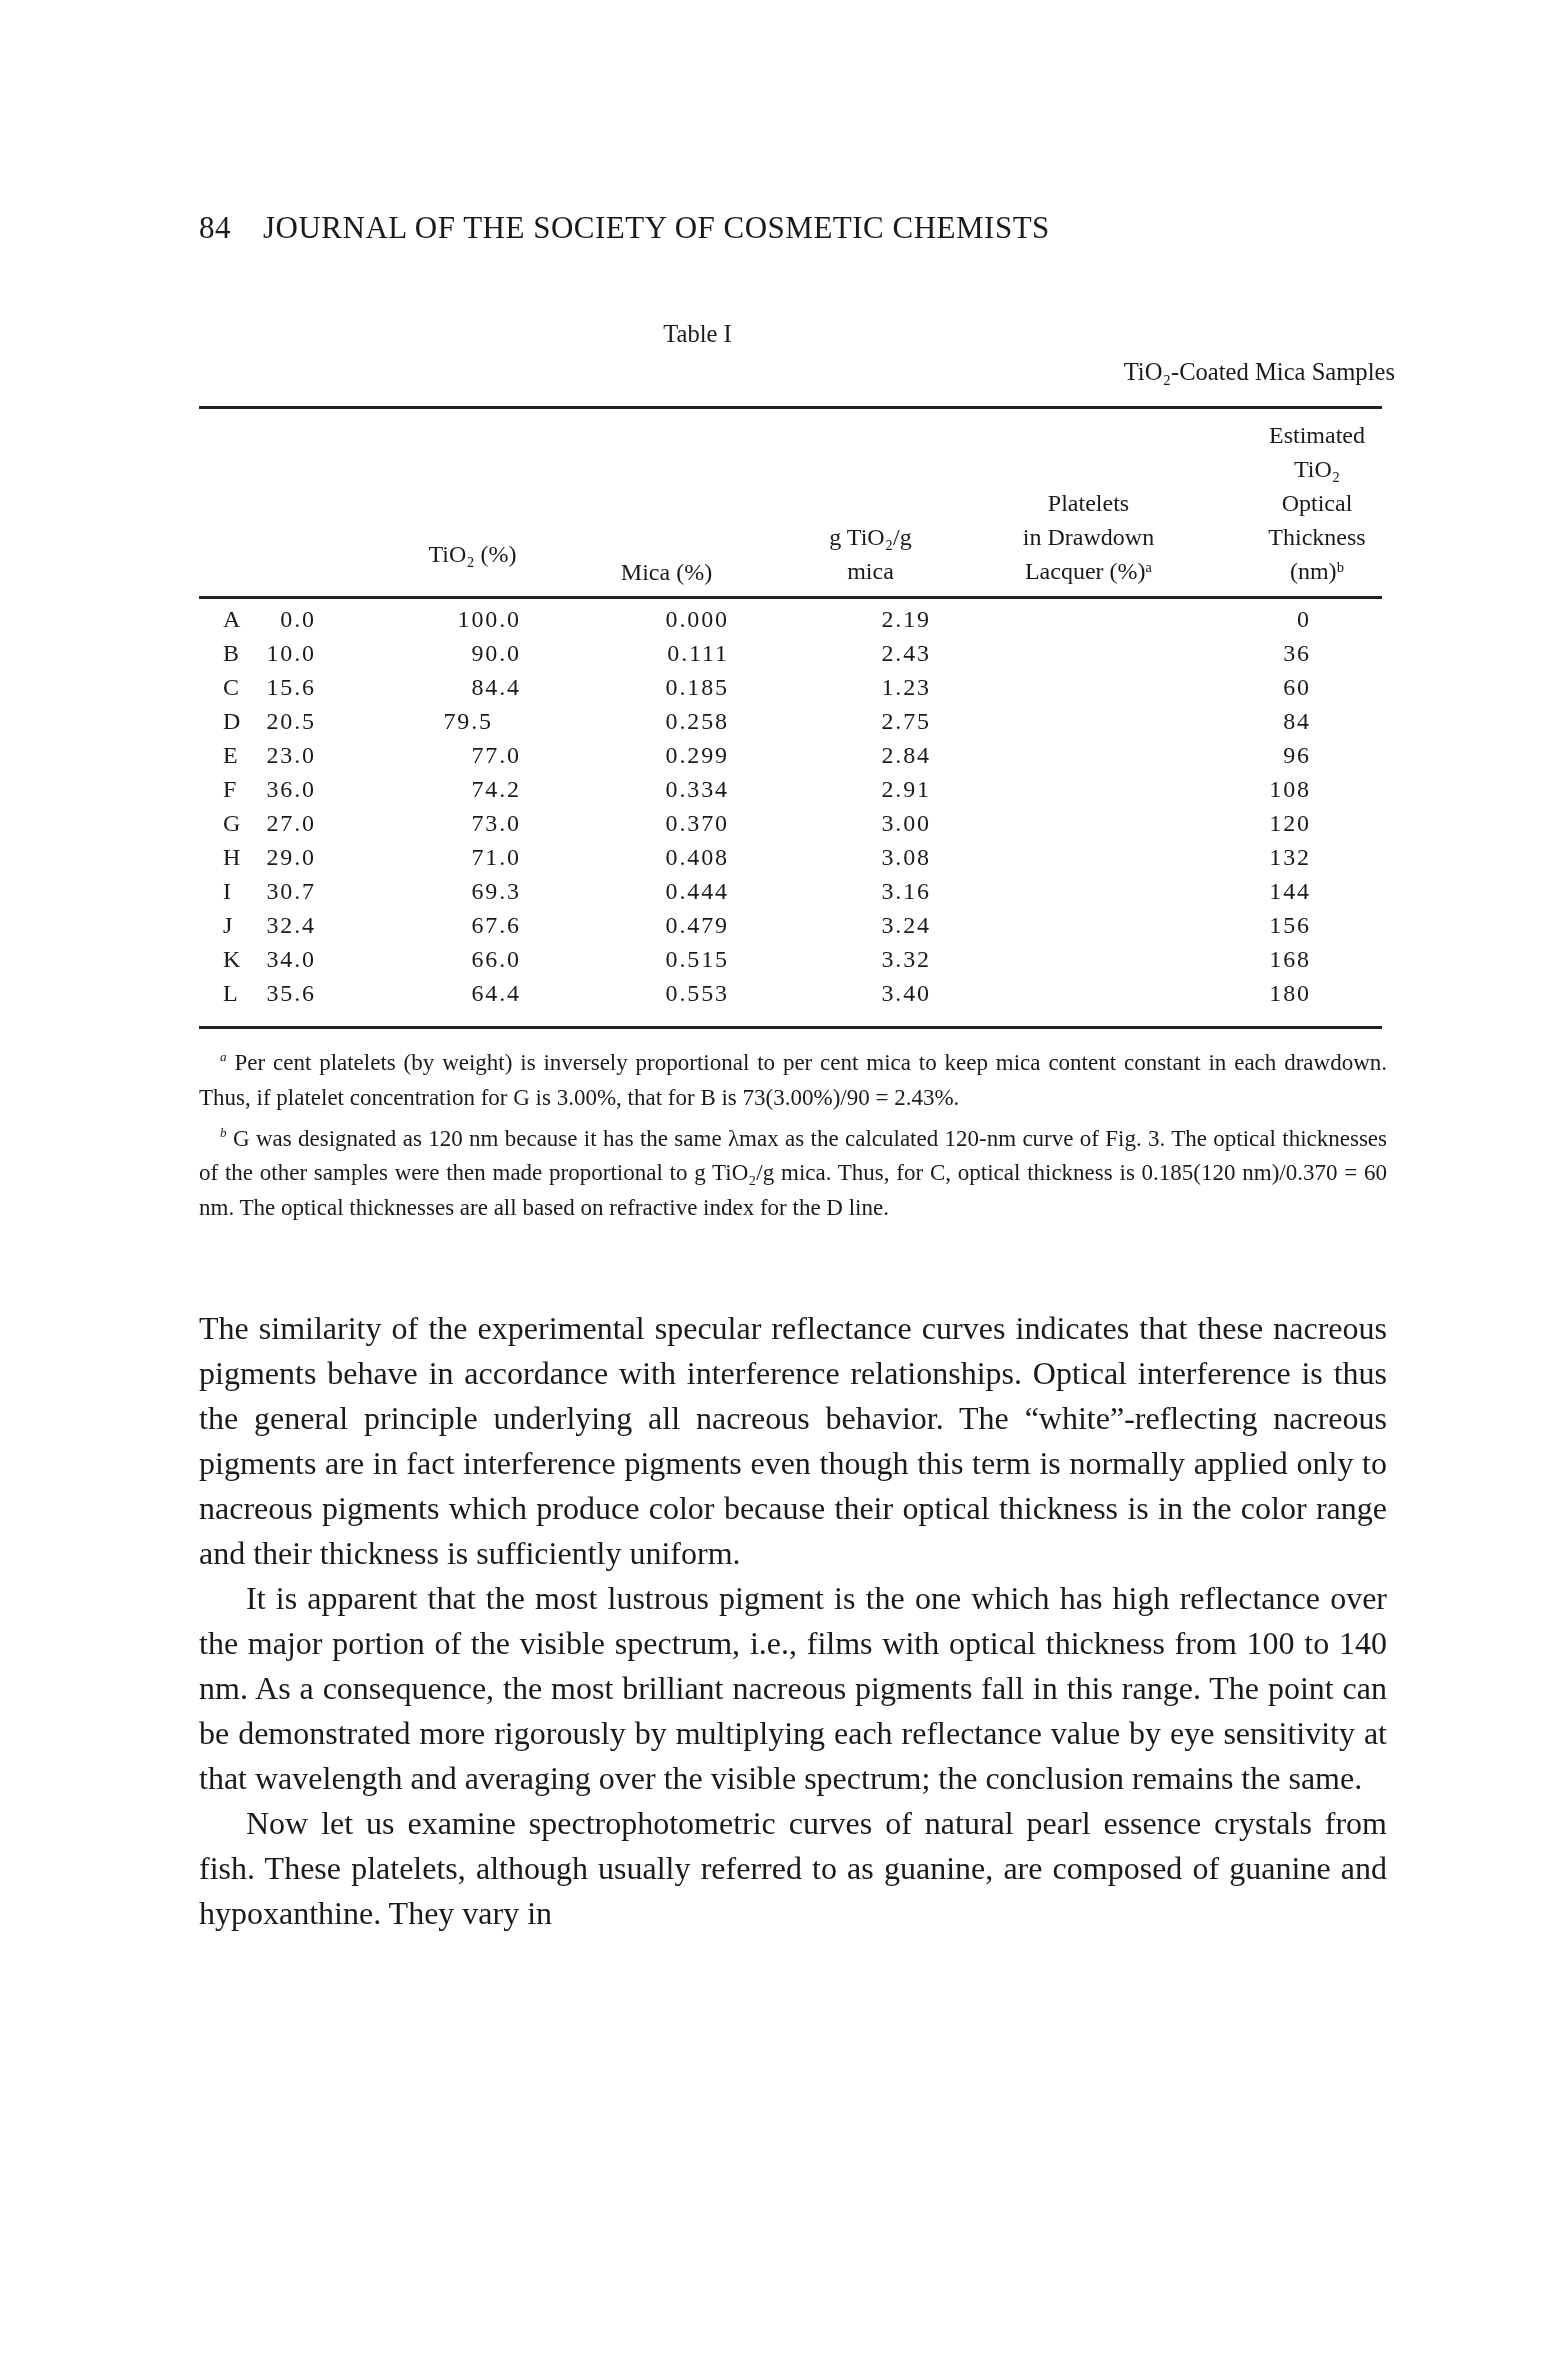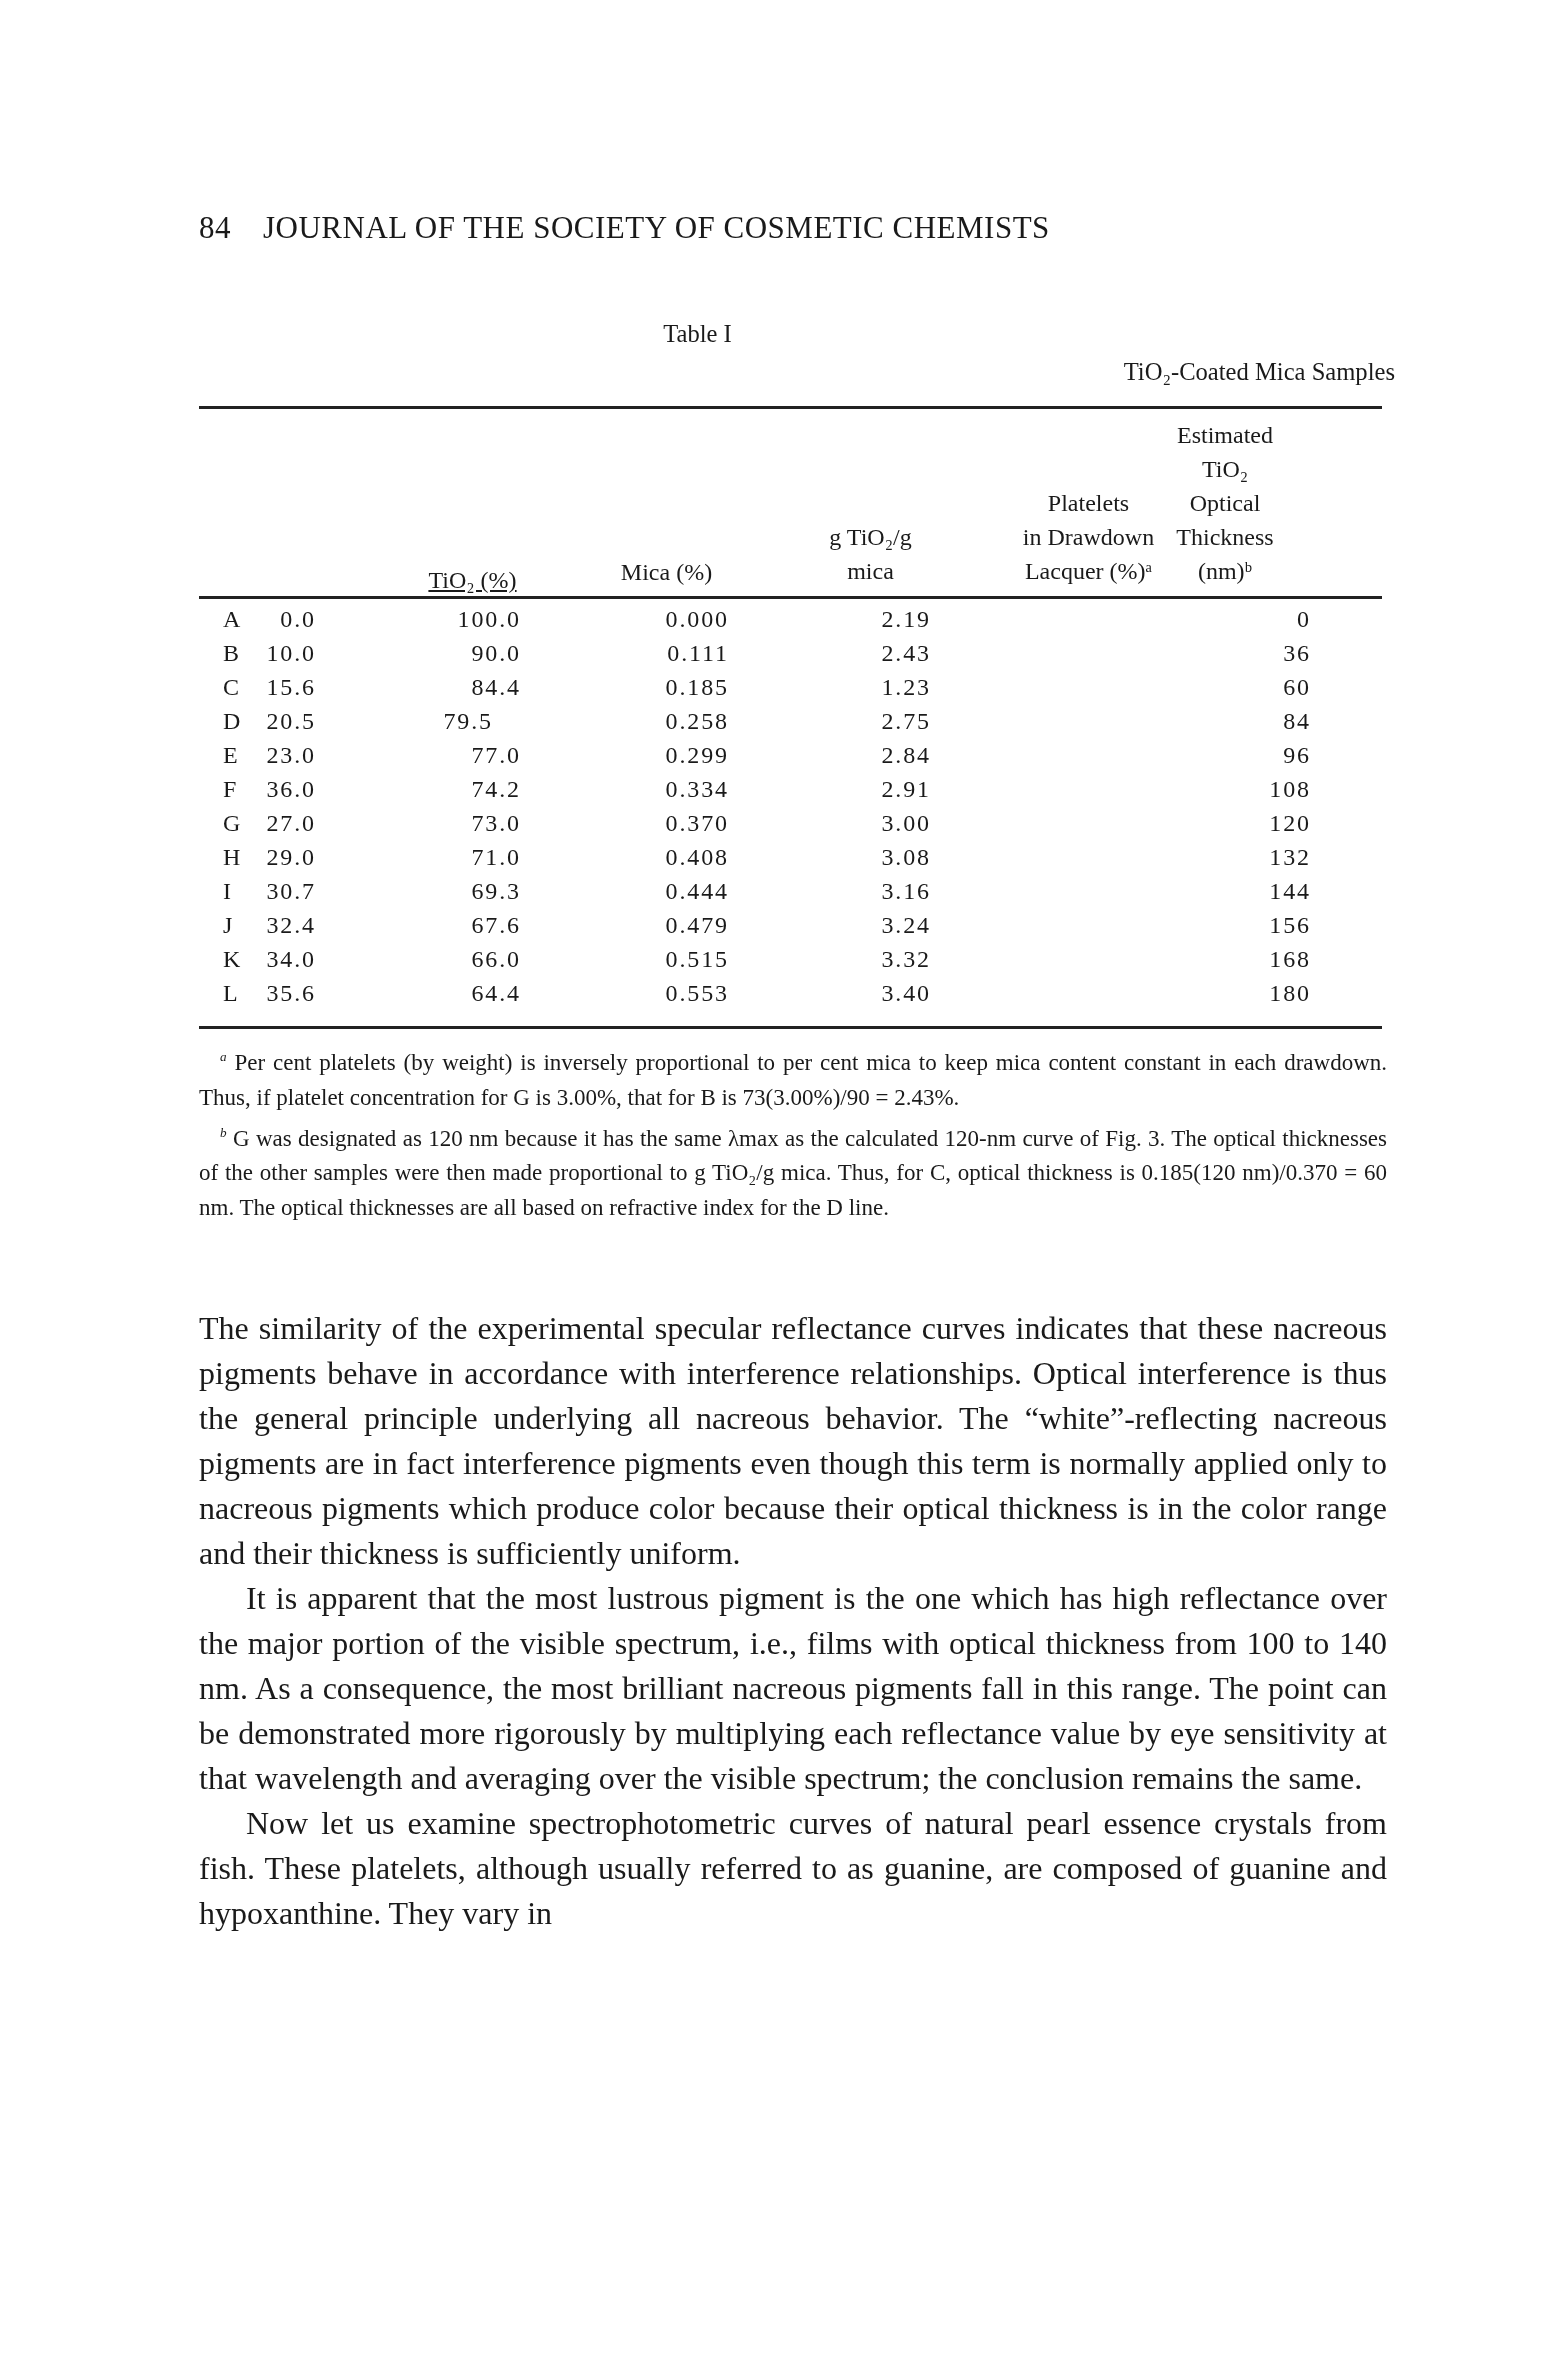--- a/index.html
+++ b/index.html
@@ -48,36 +48,36 @@
   <div class="running-head">
     <span class="page-number">84</span>
     <span class="journal-title">JOURNAL OF THE SOCIETY OF COSMETIC CHEMISTS</span>
   </div>
 
   <div class="table-caption table-label">Table I</div>
   <div class="table-caption table-title">TiO₂-Coated Mica Samples</div>
 
   <div class="rule rule-top"></div>
 
-  <div class="col-head" style="left:397px; top:563px; width:151px;text-decoration:underline;">
+  <div class="col-head" style="left:397px; top:537px; width:151px;">
     <div>TiO₂ (%)</div>
   </div>
   <div class="col-head" style="left:591px; top:555px; width:151px;">
     <div>Mica (%)</div>
   </div>
   <div class="col-head" style="left:795px; top:520px; width:151px;">
     <div>g TiO₂/g</div>
     <div>mica</div>
   </div>
   <div class="col-head" style="left:989px; top:486px; width:199px;">
     <div>Platelets</div>
     <div>in Drawdown</div>
     <div>Lacquer (%)ᵃ</div>
   </div>
-  <div class="col-head" style="left:1140px; top:418px; width:170px;text-align:center;">
+  <div class="col-head" style="left:1232px; top:418px; width:170px;text-align:center;">
     <div>Estimated</div>
     <div>TiO₂</div>
     <div>Optical</div>
     <div>Thickness</div>
     <div>(nm)ᵇ</div>
   </div>
 
   <div class="rule rule-mid"></div>
 
   <div>

